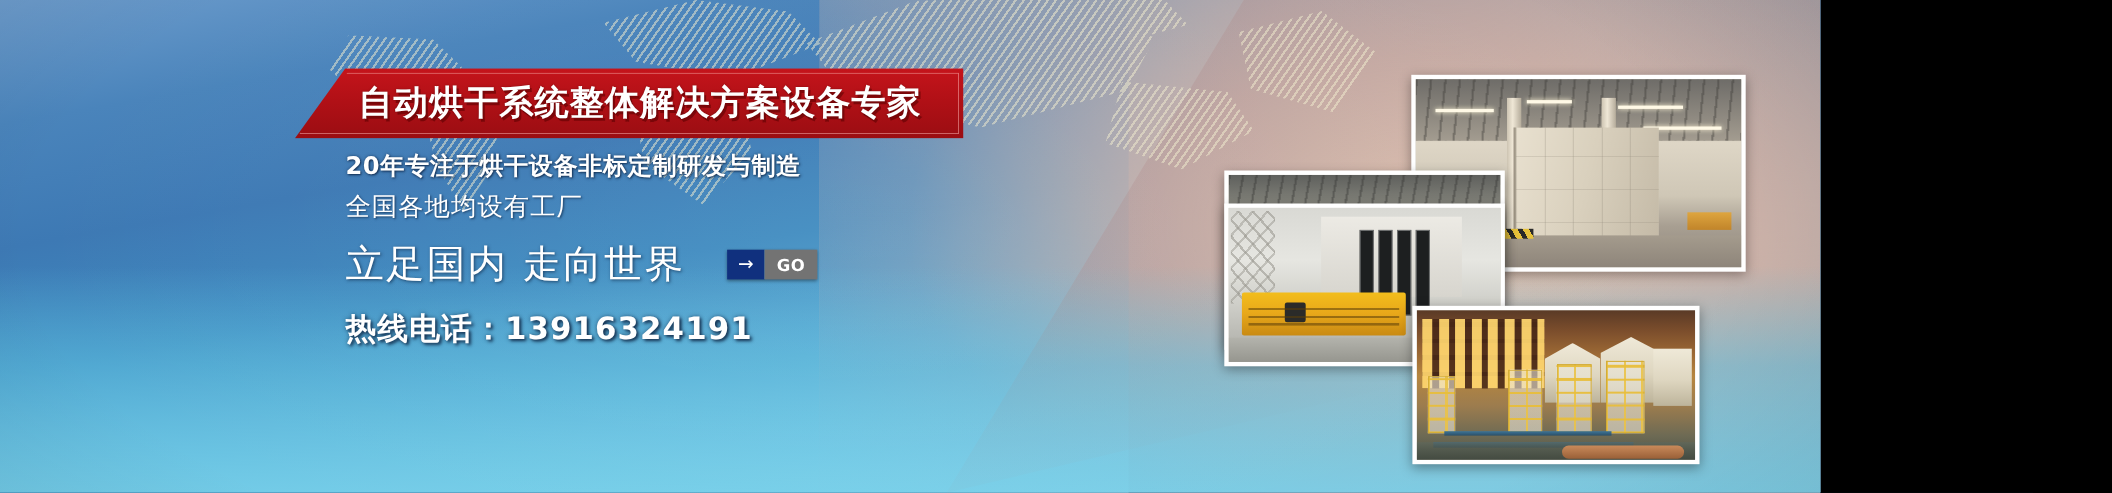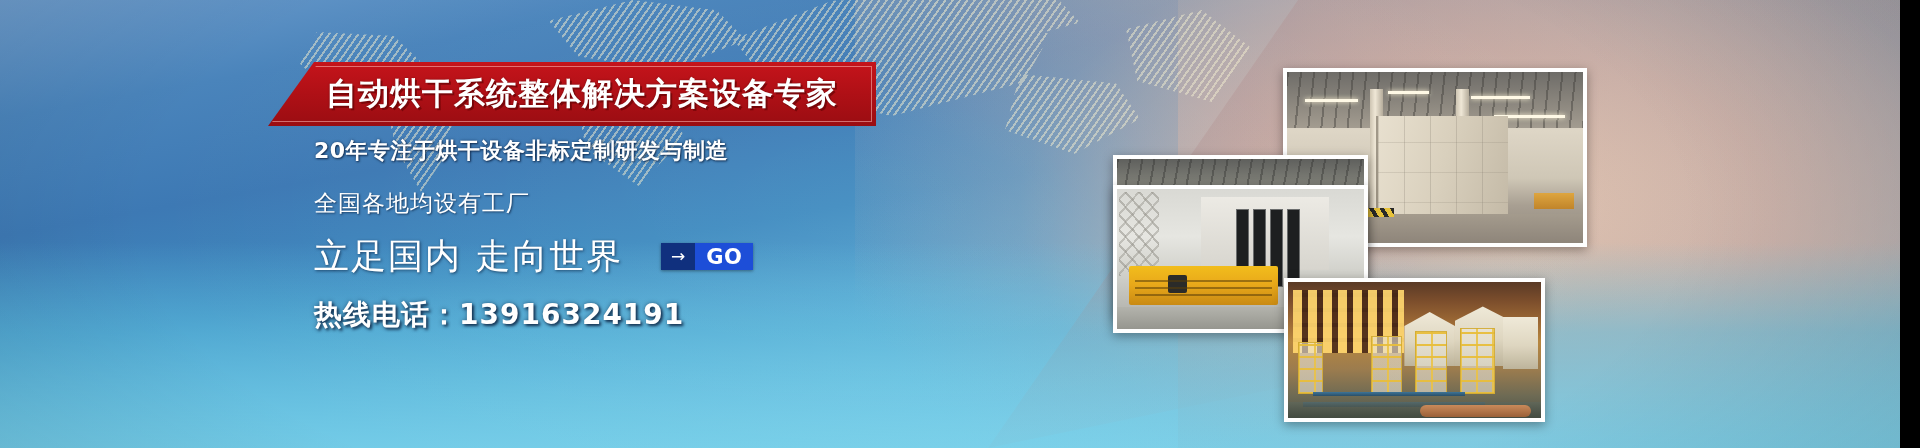--- a/index.html
+++ b/index.html
@@ -6,24 +6,25 @@
     margin: 0;
     padding: 0;
     background: #000;
   }
   body {
     font-family: "DejaVu Sans", "Liberation Sans", sans-serif;
   }
 
   .banner {
     position: relative;
-    width: 1900px;
+    width: 1626px;
     height: 448px;
     overflow: hidden;
     background: #2d6ea8;
+    padding-left: 29px;
   }
 
   
   .bg-base {
     position: absolute;
     inset: 0;
     background:
       radial-gradient(ellipse 900px 520px at 1430px 250px, rgba(214,186,168,0.95) 0%, rgba(196,168,160,0.55) 38%, rgba(120,140,165,0.0) 72%),
       linear-gradient(162deg, #5f8fc0 0%, #4b82b8 14%, #3f7cb6 28%, #3e86bd 42%, #4d9ccb 58%, #63b4d8 72%, #79c5e2 86%, #8dd2ea 100%);
   }
@@ -129,21 +130,21 @@
     left: 314px;
     top: 136px;
     width: 720px;
   }
   .line-sub {
     color: #ffffff;
     font-size: 22px;
     font-weight: bold;
     letter-spacing: 0.5px;
     white-space: nowrap;
-    margin-bottom: 22px;
+    margin-bottom: 6px;
     text-shadow: 1px 1px 2px rgba(10,30,60,0.75), 0 0 3px rgba(10,30,60,0.5);
   }
   .line-factories {
     display: flex;
     align-items: baseline;
     white-space: nowrap;
     margin-bottom: 14px;
     flex-direction: column;
   }
   .factories-title {
@@ -187,26 +188,26 @@
     background: #10307e;
     color: #ffffff;
     width: 34px;
     display: flex;
     align-items: center;
     justify-content: center;
     font-size: 17px;
     line-height: 1;
   }
   .go-label {
-    background: #1d4ed8;
+    background: #737373;
     color: #ffffff;
     padding: 0 11px;
     display: flex;
     align-items: center;
-    font-size: 21px;
+    font-size: 15px;
     font-weight: bold;
     letter-spacing: 0.5px;
   }
   .line-phone {
     color: #ffffff;
     font-size: 28px;
     font-weight: bold;
     letter-spacing: 1px;
     white-space: nowrap;
     margin-top: 0;

